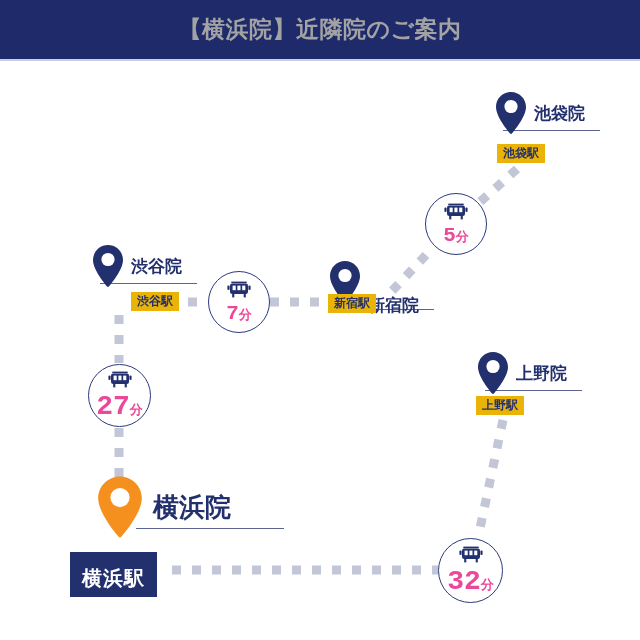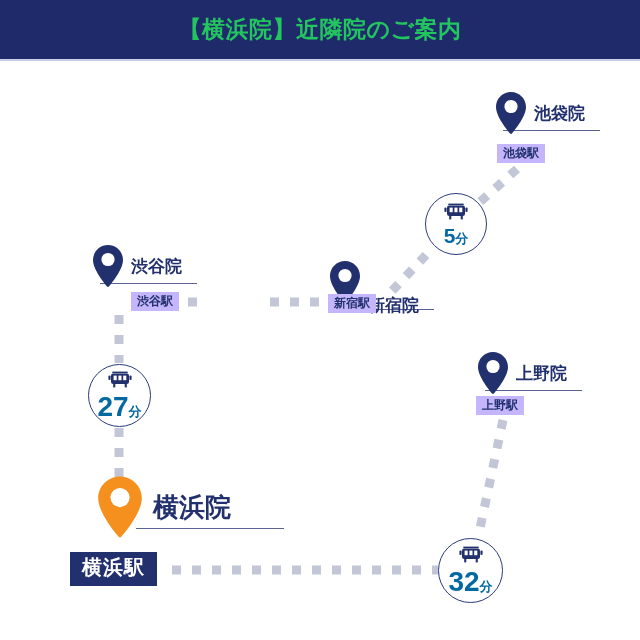--- a/index.html
+++ b/index.html
@@ -12,21 +12,21 @@
   }
   
   .header{
     position:absolute;left:0;top:0;width:640px;height:61px;
     background:#1f2a6b;
     display:flex;align-items:center;justify-content:center;
     box-sizing:border-box;
     border-bottom:2px solid #c9cde6;
   }
   .header-title{
-    color:#22c55e;
+    color:#a3a3a3;
     font-size:23px;
     font-weight:bold;
     letter-spacing:0.5px;
     white-space:nowrap;
     font-family:"DejaVu Sans","Liberation Sans",sans-serif;
   }
   
   .map{
     position:absolute;left:0;top:63px;width:640px;height:577px;
     background:#ffffff;
@@ -43,53 +43,53 @@
     white-space:nowrap;
     font-family:"DejaVu Sans","Liberation Sans",sans-serif;
     line-height:1;
   }
   .clinic-underline{
     height:1px;background:#5a6392;
   }
   
   .station{
     position:absolute;
-    background:#c4b5fd;
+    background:#eab308;
     color:#22306e;
     font-size:12px;
     font-weight:bold;
     padding:3px 6px 4px 6px;
     white-space:nowrap;
     line-height:1;
     font-family:"DejaVu Sans","Liberation Sans",sans-serif;
   }
   .station.primary{
     background:#22306e;
     color:#ffffff;
     font-size:20px;
-    padding:5px 12px 9px 12px;
+    padding:16px 12px 9px 12px;
     letter-spacing:1px;
   }
   
   .badge{
     position:absolute;
     border-radius:50%;
     background:#ffffff;
     border:1.5px solid #2b3a7e;
     display:flex;flex-direction:column;
     align-items:center;justify-content:center;
     box-sizing:border-box;
   }
   .badge .train{margin-bottom:1px;display:block;}
   .badge .t{
-    color:#0369a1;
+    color:#ec4899;
     font-weight:bold;
     line-height:1;
     white-space:nowrap;
-    font-family:Liberation Sans, sans-serif;
+    font-family:Liberation Mono, monospace;
   }
   .badge .t .num{font-size:21px;}
   .badge .t .unit{font-size:13px;}
   .badge.small .t .num{font-size:28px;}
 </style>
 </head>
 <body>
 
 <div class="header">
   <div class="header-title">【横浜院】近隣院のご案内</div>
@@ -214,20 +214,38 @@
         <rect x="21.4" y="4.4" width="2.2" height="4.6" rx="1" fill="#22306e"></rect>
         <rect x="5.2" y="13" width="2.1" height="3.4" fill="#22306e"></rect>
         <rect x="16.7" y="13" width="2.1" height="3.4" fill="#22306e"></rect>
       </svg>
     </span>
     <span class="t">
       <span class="num">5</span><span class="unit">分</span>
     </span>
   </div>
 
+  <div class="badge" style="left:208px;top:208px;width:62px;height:62px;">
+    <span class="train">
+      <svg width="24" height="17" viewBox="0 0 24 17">
+        <path d="M4.3 0.6h15.4v1.6H4.3z" fill="#22306e"></path>
+        <rect x="3" y="2.4" width="18" height="10.6" rx="2.2" fill="#22306e"></rect>
+        <rect x="5.6" y="4.6" width="3.1" height="4.6" fill="#ffffff"></rect>
+        <rect x="10.4" y="4.6" width="3.1" height="4.6" fill="#ffffff"></rect>
+        <rect x="15.2" y="4.6" width="3.1" height="4.6" fill="#ffffff"></rect>
+        <rect x="0.4" y="4.4" width="2.2" height="4.6" rx="1" fill="#22306e"></rect>
+        <rect x="21.4" y="4.4" width="2.2" height="4.6" rx="1" fill="#22306e"></rect>
+        <rect x="5.2" y="13" width="2.1" height="3.4" fill="#22306e"></rect>
+        <rect x="16.7" y="13" width="2.1" height="3.4" fill="#22306e"></rect>
+      </svg>
+    </span>
+    <span class="t">
+      <span class="num">7</span><span class="unit">分</span>
+    </span>
+  </div>
 
   <div class="badge small" style="left:88px;top:301px;width:63px;height:63px;">
     <span class="train">
       <svg width="24" height="17" viewBox="0 0 24 17">
         <path d="M4.3 0.6h15.4v1.6H4.3z" fill="#22306e"></path>
         <rect x="3" y="2.4" width="18" height="10.6" rx="2.2" fill="#22306e"></rect>
         <rect x="5.6" y="4.6" width="3.1" height="4.6" fill="#ffffff"></rect>
         <rect x="10.4" y="4.6" width="3.1" height="4.6" fill="#ffffff"></rect>
         <rect x="15.2" y="4.6" width="3.1" height="4.6" fill="#ffffff"></rect>
         <rect x="0.4" y="4.4" width="2.2" height="4.6" rx="1" fill="#22306e"></rect>

